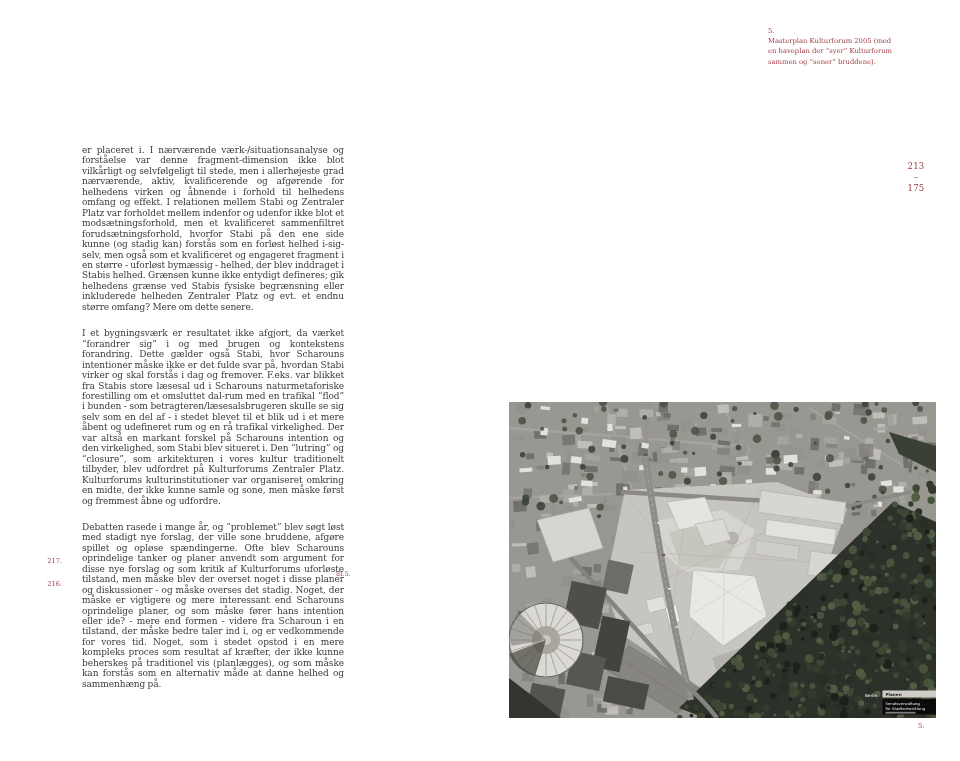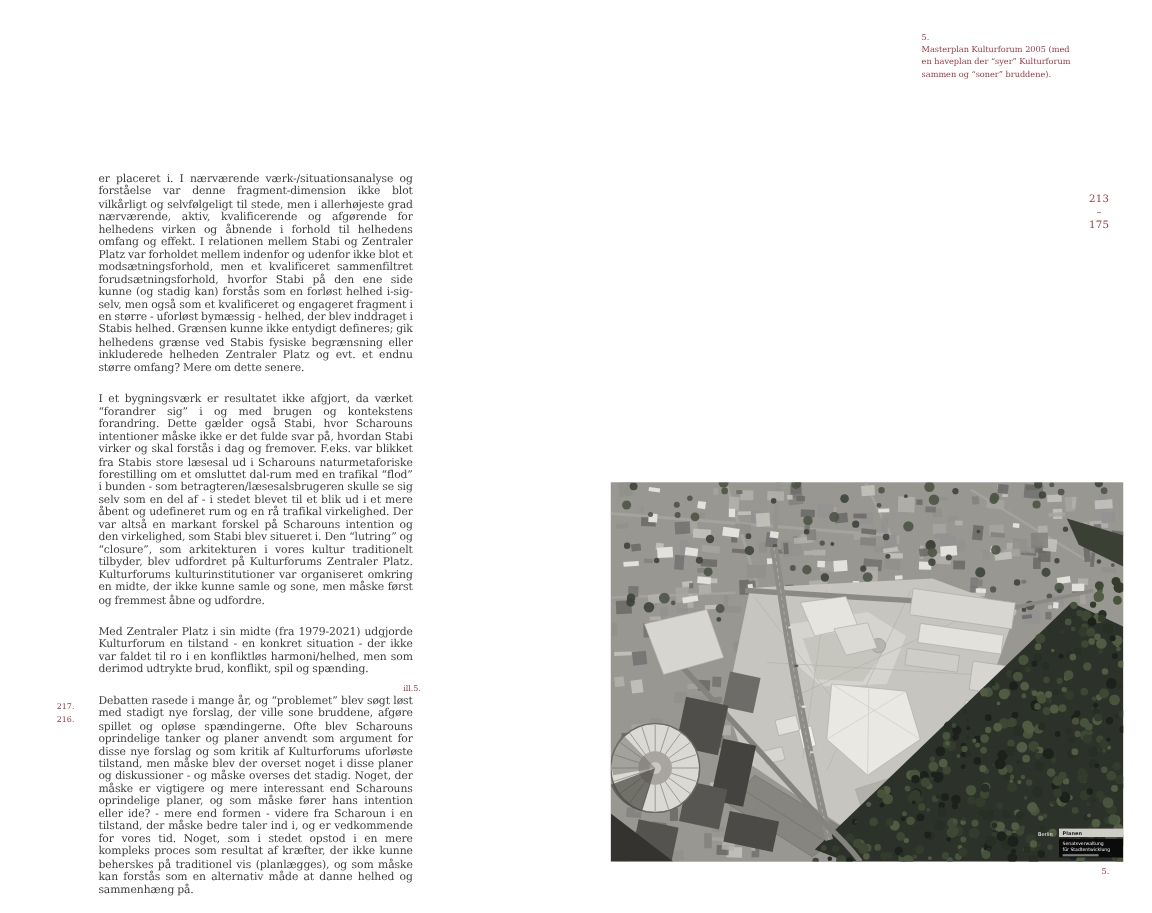--- a/index.html
+++ b/index.html
@@ -32,22 +32,22 @@
     letter-spacing:-0.08px;word-spacing:-0.35px;
     hyphens:auto;-webkit-hyphens:auto;
   }
   .bodycol p{margin:16px;}
   .bodycol p.gap{margin-top:10.4px;}
   
   .note{
     position:absolute;color:#9c3a41;font-size:6.6px;line-height:8px;
     font-family:"DejaVu Serif", serif;
   }
-  .n216{left:28px;top:596px;width:34px;text-align:right;}
-  .n217{left:28px;top:585px;width:34px;text-align:right;}
+  .n216{left:28px;top:580px;width:34px;text-align:right;}
+  .n217{left:28px;top:557px;width:34px;text-align:right;}
   .nill{left:336px;top:570px;}
   .photoref{
     position:absolute;left:918px;top:722px;
     color:#9c3a41;font-size:6.8px;
   }
   
   .photo{
     position:absolute;left:509px;top:402px;width:427px;height:316px;
     background:#999792;
   }
@@ -66,21 +66,20 @@
 
   <div class="pagenums">
     <div>213</div>
     <div>–</div>
     <div>175</div>
   </div>
 
   <div class="bodycol">
     <p class="para">er placeret i. I nærværende værk-/situationsanalyse og forståelse var denne fragment-dimension ikke blot vilkårligt og selvfølgeligt til stede, men i allerhøjeste grad nærværende, aktiv, kvalificerende og afgørende for helhedens virken og åbnende i forhold til helhedens omfang og effekt. I relationen mellem Stabi og Zentraler Platz var forholdet mellem indenfor og udenfor ikke blot et modsætningsforhold, men et kvalificeret sammenfiltret forudsætningsforhold, hvorfor Stabi på den ene side kunne (og stadig kan) forstås som en forløst helhed i-sig-selv, men også som et kvalificeret og engageret fragment i en større - uforløst bymæssig - helhed, der blev inddraget i Stabis helhed. Grænsen kunne ikke entydigt defineres; gik helhedens grænse ved Stabis fysiske begrænsning eller inkluderede helheden Zentraler Platz og evt. et endnu større omfang? Mere om dette senere.</p>
     <p class="para gap">I et bygningsværk er resultatet ikke afgjort, da værket “forandrer sig” i og med brugen og kontekstens forandring. Dette gælder også Stabi, hvor Scharouns intentioner måske ikke er det fulde svar på, hvordan Stabi virker og skal forstås i dag og fremover. F.eks. var blikket fra Stabis store læsesal ud i Scharouns naturmetaforiske forestilling om et omsluttet dal-rum med en trafikal “flod” i bunden - som betragteren/læsesalsbrugeren skulle se sig selv som en del af - i stedet blevet til et blik ud i et mere åbent og udefineret rum og en rå trafikal virkelighed. Der var altså en markant forskel på Scharouns intention og den virkelighed, som Stabi blev situeret i. Den “lutring” og “closure”, som arkitekturen i vores kultur traditionelt tilbyder, blev udfordret på Kulturforums Zentraler Platz. Kulturforums kulturinstitutioner var organiseret omkring en midte, der ikke kunne samle og sone, men måske først og fremmest åbne og udfordre.</p>
-    <p class="para">Med Zentraler Platz i sin midte (fra 1979-2021) udgjorde Kulturforum en tilstand - en konkret situation - der ikke var faldet til ro i en konfliktløs harmoni/helhed, men som derimod udtrykte brud, konflikt, spil og spænding.</p>
     <p class="para">Debatten rasede i mange år, og “problemet” blev søgt løst med stadigt nye forslag, der ville sone bruddene, afgøre spillet og opløse spændingerne. Ofte blev Scharouns oprindelige tanker og planer anvendt som argument for disse nye forslag og som kritik af Kulturforums uforløste tilstand, men måske blev der overset noget i disse planer og diskussioner - og måske overses det stadig. Noget, der måske er vigtigere og mere interessant end Scharouns oprindelige planer, og som måske fører hans intention eller ide? - mere end formen - videre fra Scharoun i en tilstand, der måske bedre taler ind i, og er vedkommende for vores tid. Noget, som i stedet opstod i en mere kompleks proces som resultat af kræfter, der ikke kunne beherskes på traditionel vis (planlægges), og som måske kan forstås som en alternativ måde at danne helhed og sammenhæng på.</p>
   </div>
 
   <div class="note n216">216.</div>
   <div class="note n217">217.</div>
   <div class="note nill">ill.5.</div>
 
   <div class="photo">
     <svg id="aerial" viewBox="0 0 427 316" xmlns="http://www.w3.org/2000/svg">
 

